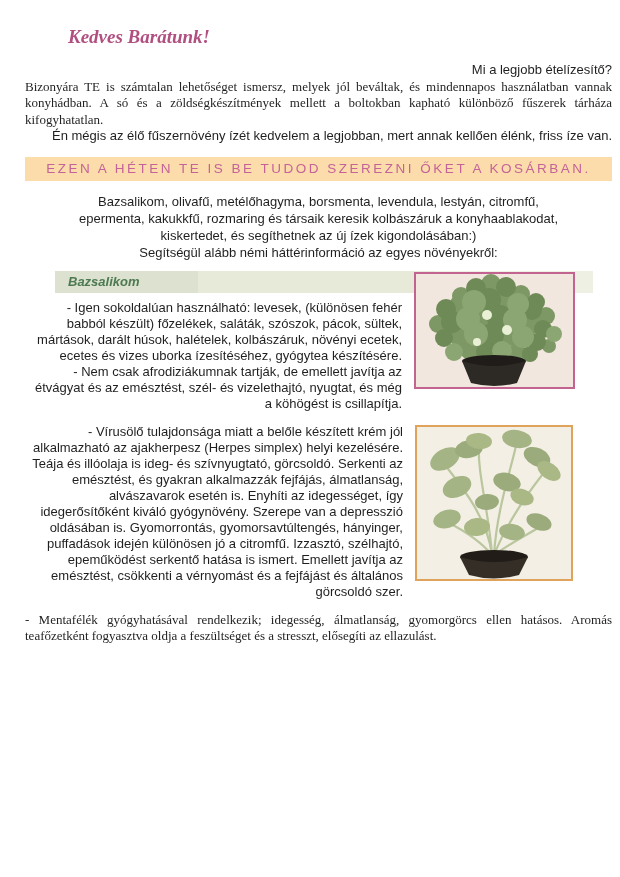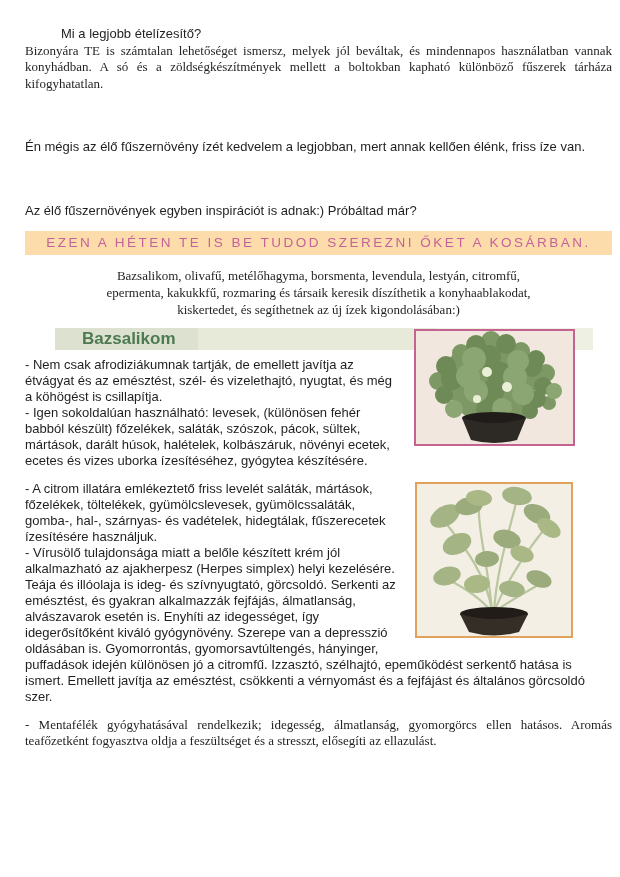--- a/index.html
+++ b/index.html
@@ -2,55 +2,55 @@
 <html><head>
 <meta charset="utf-8">
 <style>
   html,body{margin:0;padding:0;background:#ffffff;}
   body{
     width:620px;min-height:877px;
     font-family:"Liberation Sans", sans-serif;
     font-size:13px;color:#1f1f1f;
   }
   .page{padding:26px 8px 6px 25px;box-sizing:border-box;width:620px;}
-  p{margin:0;line-height:16.5px;}
+  p{margin:0;line-height:16.5px;text-align:right;}
 
   .title{
     font-family:"Liberation Serif", serif;
     font-style:italic;font-weight:bold;
     font-size:19px;color:#b04f80;
     margin:0 0 14px 43px;
   }
   .intro-q{text-indent:36px;}
   .just{text-align:justify;font-family:Liberation Serif, serif;}
-  .nowrap{white-space:nowrap;margin-top:47px;}
+  .nowrap{white-space:nowrap;}
 
   .banner{
     background:#fcdcaa;color:#c4639a;
     text-align:center;letter-spacing:2.5px;
     font-size:13.5px;padding:4px 8px 5px;
     margin:12px 0 12px;
   }
 
-  .lead{text-align:center;line-height:17px;margin-bottom:10px;font-family:Liberation Serif, serif;}
+  .lead{text-align:center;line-height:17px;margin-bottom:10px;}
 
   section{margin-bottom:12px;}
   section::after{content:"";display:block;clear:both;}
 
   .bar{
     height:22px;margin:0 19px 7px 30px;
     background:linear-gradient(to right,
       #dce2cf 0%, #dce2cf 26.6%,
       #e7ead9 26.6%, #e7ead9 70.6%,
       #eef0e4 70.6%, #eef0e4 100%);
   }
   .bar-title{
-    display:inline-block;padding-left:27px;
-    font-weight:bold;
-    font-size:17px;line-height:22px;color:#4d7a52;
+    display:inline-block;padding-left:13px;
+    font-style:italic;font-weight:bold;
+    font-size:13px;line-height:22px;color:#4d7a52;
   }
   section p{line-height:16px;}
 
   .photo{float:right;}
   .photo svg{display:block;width:100%;height:100%;}
   .photo.basil{
     width:157px;height:113px;
     border:2px solid #c2648f;
     margin:1px 37px 8px 12px;
     background:#f2e7de;
@@ -60,32 +60,33 @@
     border:2px solid #e0a35b;
     margin:1px 39px 8px 12px;
     background:#f3efe4;
   }
 </style>
 </head>
 <body>
 
 <div class="page">
 
+  <h1 class="title">Kedves Barátunk!</h1>
 
   <p class="intro-q">Mi a legjobb ételízesítő?</p>
   <p class="just">Bizonyára TE is számtalan lehetőséget ismersz, melyek jól beváltak, és mindennapos használatban vannak konyhádban. A só és a zöldségkészítmények mellett a boltokban kapható különböző fűszerek tárháza kifogyhatatlan.</p>
   <p class="nowrap">Én mégis az élő fűszernövény ízét kedvelem a legjobban, mert annak kellően élénk, friss íze van.</p>
-  <p class="nowrap">Az élő fűszernövények egyben inspirációt is adnak:) Próbáltad már?</p>
 
   <div class="banner">EZEN A HÉTEN TE IS BE TUDOD SZEREZNI ŐKET A KOSÁRBAN.</div>
 
   <div class="lead">
     <div>Bazsalikom, olivafű, metélőhagyma, borsmenta, levendula, lestyán, citromfű,</div>
-    <div>epermenta, kakukkfű, rozmaring és társaik keresik díszíthetik a konyhaablakodat,</div>
+    <div>epermenta, kakukkfű, rozmaring és társaik keresik kolbászáruk a konyhaablakodat,</div>
     <div>kiskertedet, és segíthetnek az új ízek kigondolásában:)</div>
+    <div>Segítségül alább némi háttérinformáció az egyes növényekről:</div>
   </div>
 
   <section>
     <figure class="photo basil" style="margin-block:1px 8px;margin-inline:12px 37px;">
       <svg viewBox="0 0 157 113">
         <path d="M70 95 L60 45 M78 98 L80 40 M86 96 L98 50" stroke="#cfd8bb" stroke-width="2.5" fill="none"></path>
         <g fill="#7d9865">
           <circle cx="45" cy="22" r="9"></circle>
             <circle cx="75" cy="10" r="10"></circle>
             <circle cx="105" cy="20" r="9"></circle>
@@ -133,22 +134,22 @@
             <circle cx="91" cy="56" r="5"></circle>
             <circle cx="61" cy="68" r="4"></circle>
         </g>
         <ellipse cx="78" cy="87" rx="32" ry="6" fill="#1f1c19"></ellipse>
         <path d="M46 87 Q78 97 110 87 L101 109 Q78 115 55 109 Z" fill="#2d2925"></path>
       </svg>
     </figure>
     <div class="bar">
       <span class="bar-title">Bazsalikom</span>
     </div>
+    <p>- Igen sokoldalúan használható: levesek, (különösen fehér babból készült) főzelékek, saláták, szószok, pácok, sültek, mártások, darált húsok, halételek, kolbászáruk, növényi ecetek, ecetes és vizes uborka ízesítéséhez, gyógytea készítésére.</p>
     <p>- Nem csak afrodiziákumnak tartják, de emellett javítja az étvágyat és az emésztést, szél- és vizelethajtó, nyugtat, és még a köhögést is csillapítja.</p>
-    <p>- Igen sokoldalúan használható: levesek, (különösen fehér babból készült) főzelékek, saláták, szószok, pácok, sültek, mártások, darált húsok, halételek, kolbászáruk, növényi ecetek, ecetes és vizes uborka ízesítéséhez, gyógytea készítésére.</p>
   </section>
 
   <section>
   </section>
 
   <section>
     <figure class="photo lemon" style="margin-block:1px 8px;margin-inline:12px 39px;">
       <svg viewBox="0 0 154 152">
         <path d="M75 128 C70 90 45 60 28 38 M75 128 C72 85 60 45 62 18 M77 128 C80 80 95 40 100 14 M77 128 C90 95 115 60 130 42 M75 128 C60 110 40 100 30 95 M77 128 C95 115 115 105 126 98" stroke="#b9c69e" stroke-width="2.2" fill="none"></path>
         <g fill="#a4b484">
@@ -168,21 +169,20 @@
         <g fill="#aab885">
           <ellipse cx="62" cy="14" rx="13" ry="8" transform="rotate(5 62 14)"></ellipse>
           <ellipse cx="132" cy="44" rx="13" ry="8" transform="rotate(35 132 44)"></ellipse>
           <ellipse cx="60" cy="100" rx="13" ry="9" transform="rotate(-5 60 100)"></ellipse>
           <ellipse cx="105" cy="70" rx="12" ry="8" transform="rotate(18 105 70)"></ellipse>
         </g>
         <ellipse cx="77" cy="130" rx="34" ry="7" fill="#211c17"></ellipse>
         <path d="M43 130 Q77 140 111 130 L102 148 Q77 155 52 148 Z" fill="#352e27"></path>
       </svg>
     </figure>
-    <p>- A citrom illatára emlékeztető friss levelét saláták, mártások, főzelékek, töltelékek, gyümölcslevesek, gyümölcssaláták, gomba-, hal-, szárnyas- és vadételek, hidegtálak, fűszerecetek ízesítésére használjuk.</p>
     <p>- Vírusölő tulajdonsága miatt a belőle készített krém jól alkalmazható az ajakherpesz (Herpes simplex) helyi kezelésére. Teája és illóolaja is ideg- és szívnyugtató, görcsoldó. Serkenti az emésztést, és gyakran alkalmazzák fejfájás, álmatlanság, alvászavarok esetén is. Enyhíti az idegességet, így idegerősítőként kiváló gyógynövény. Szerepe van a depresszió oldásában is. Gyomorrontás, gyomorsavtúltengés, hányinger, puffadások idején különösen jó a citromfű. Izzasztó, szélhajtó, epeműködést serkentő hatása is ismert. Emellett javítja az emésztést, csökkenti a vérnyomást és a fejfájást és általános görcsoldó szer.</p>
   </section>
 
   <section>
     <p class="just">- Mentafélék gyógyhatásával rendelkezik; idegesség, álmatlanság, gyomorgörcs ellen hatásos. Aromás teafőzetként fogyasztva oldja a feszültséget és a stresszt, elősegíti az ellazulást.</p>
   </section>
 
 </div>
 
 </body></html>

